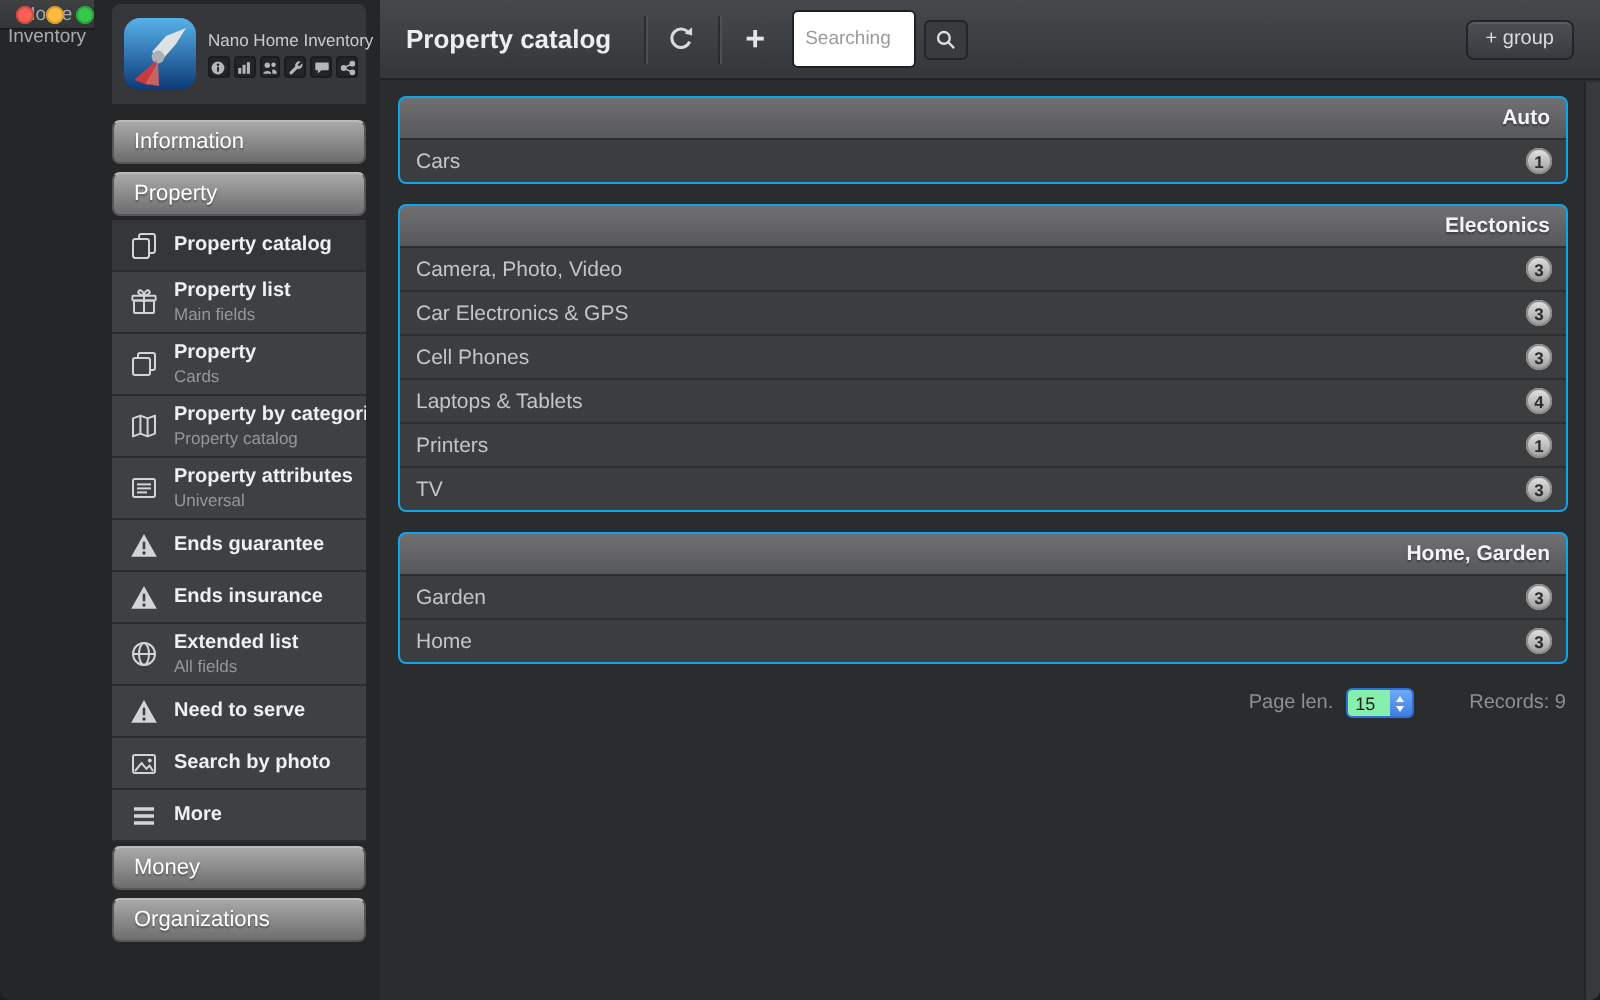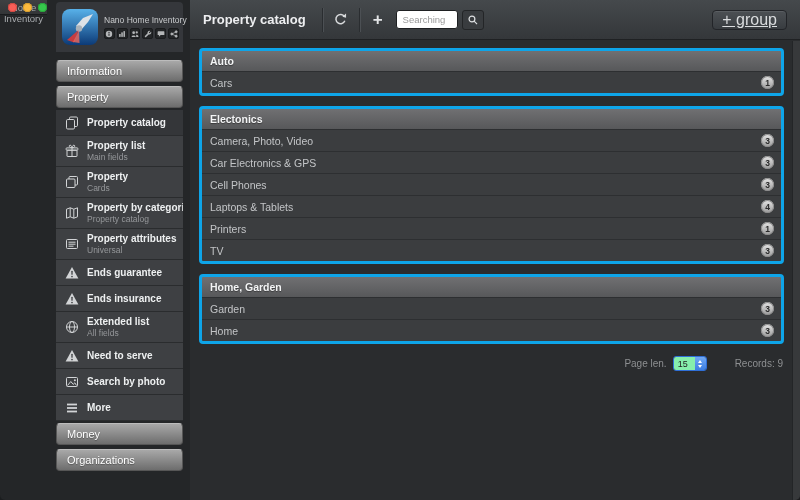--- a/index.html
+++ b/index.html
@@ -55,35 +55,35 @@
   
   .main { flex:1; position:relative; background:#2a2c2e; display:flex; flex-direction:column; min-width:0; }
   .toolbar { height:40px; flex:0 0 auto; display:flex; align-items:center; padding:0 13px;
              background:linear-gradient(#45494c,#34373a); border-bottom:1px solid #1f2123; }
   .toolbar-title { font-size:13px; font-weight:bold; color:#edeef0; margin-right:9px; white-space:nowrap; }
   .tb-sep { width:1px; height:24px; background:#2a2d30; box-shadow:1px 0 0 #4c5054; margin:0 7px; }
   .tb-btn { width:22px; height:22px; color:#d8dadc; display:flex; align-items:center;
             justify-content:center; cursor:default; }
   .tb-btn svg { width:15px; height:15px; display:block; }
   .tb-btn.plus { font-size:17px; font-weight:bold; color:#e3e5e7; line-height:1; }
-  .search-input { width:62px; height:19px; margin:0 4px 0 7px; border:1px solid #1e2022;
+  .search-input { width:62px; height:29px; margin:0 4px 0 7px; border:1px solid #1e2022;
                   border-radius:3px; background:#fff; font-size:9.5px; color:#333; padding:0 6px;
                   font-family:"Liberation Sans", sans-serif; outline:none; }
   .search-input::placeholder { color:#9a9a9a; }
   .search-btn { width:22px; height:20px; background:#393c3f; border:1px solid #232527;
                 border-radius:3px; color:#dcdee0; display:flex; align-items:center; justify-content:center; }
   .search-btn svg { width:12px; height:12px; display:block; }
   .group-btn { margin-left:auto; height:20px; padding:0 9px; display:flex; align-items:center;
                background:linear-gradient(#4c5054,#383c40); border:1px solid #222428;
                border-radius:4px; box-shadow:inset 0 1px 0 #5a5e62;
-               color:#dadcde; font-size:16px; white-space:nowrap;text-decoration:underline; }
+               color:#dadcde; font-size:10px; white-space:nowrap; }
 
   .content { flex:1; padding:8px 16px 0 9px; overflow:hidden; }
-  .group-block { border:3px solid #0ea5e9; border-radius:4px; overflow:hidden;
-                 margin-bottom:10px; background:#0ea5e9; }
+  .group-block { border:1px solid #0ea5e9; border-radius:4px; overflow:hidden;
+                 margin-bottom:10px; background:#0ea5e9;text-align:right; }
   .group-header { height:20px; line-height:20px; padding:0 8px;
                   background:linear-gradient(#707072,#57585a);
                   font-size:10.5px; font-weight:bold; color:#f3f4f5;
                   text-shadow:0 1px 1px rgba(0,0,0,.4); }
   .cat-row { height:22px; display:flex; align-items:center; justify-content:space-between;
              padding:0 7px 0 8px; background:#3b3d3f; border-top:1px solid #2d2f31;
              font-size:10.5px; color:#c3c5c7; }
   .row-badge { min-width:13px; height:13px; padding:0 2px; border-radius:7px;
                background:linear-gradient(#e6e6e6,#9a9a9a); box-shadow:inset 0 0 0 1px #8b8b8b;
                color:#2b2b2b; font-size:8.5px; font-weight:bold;

